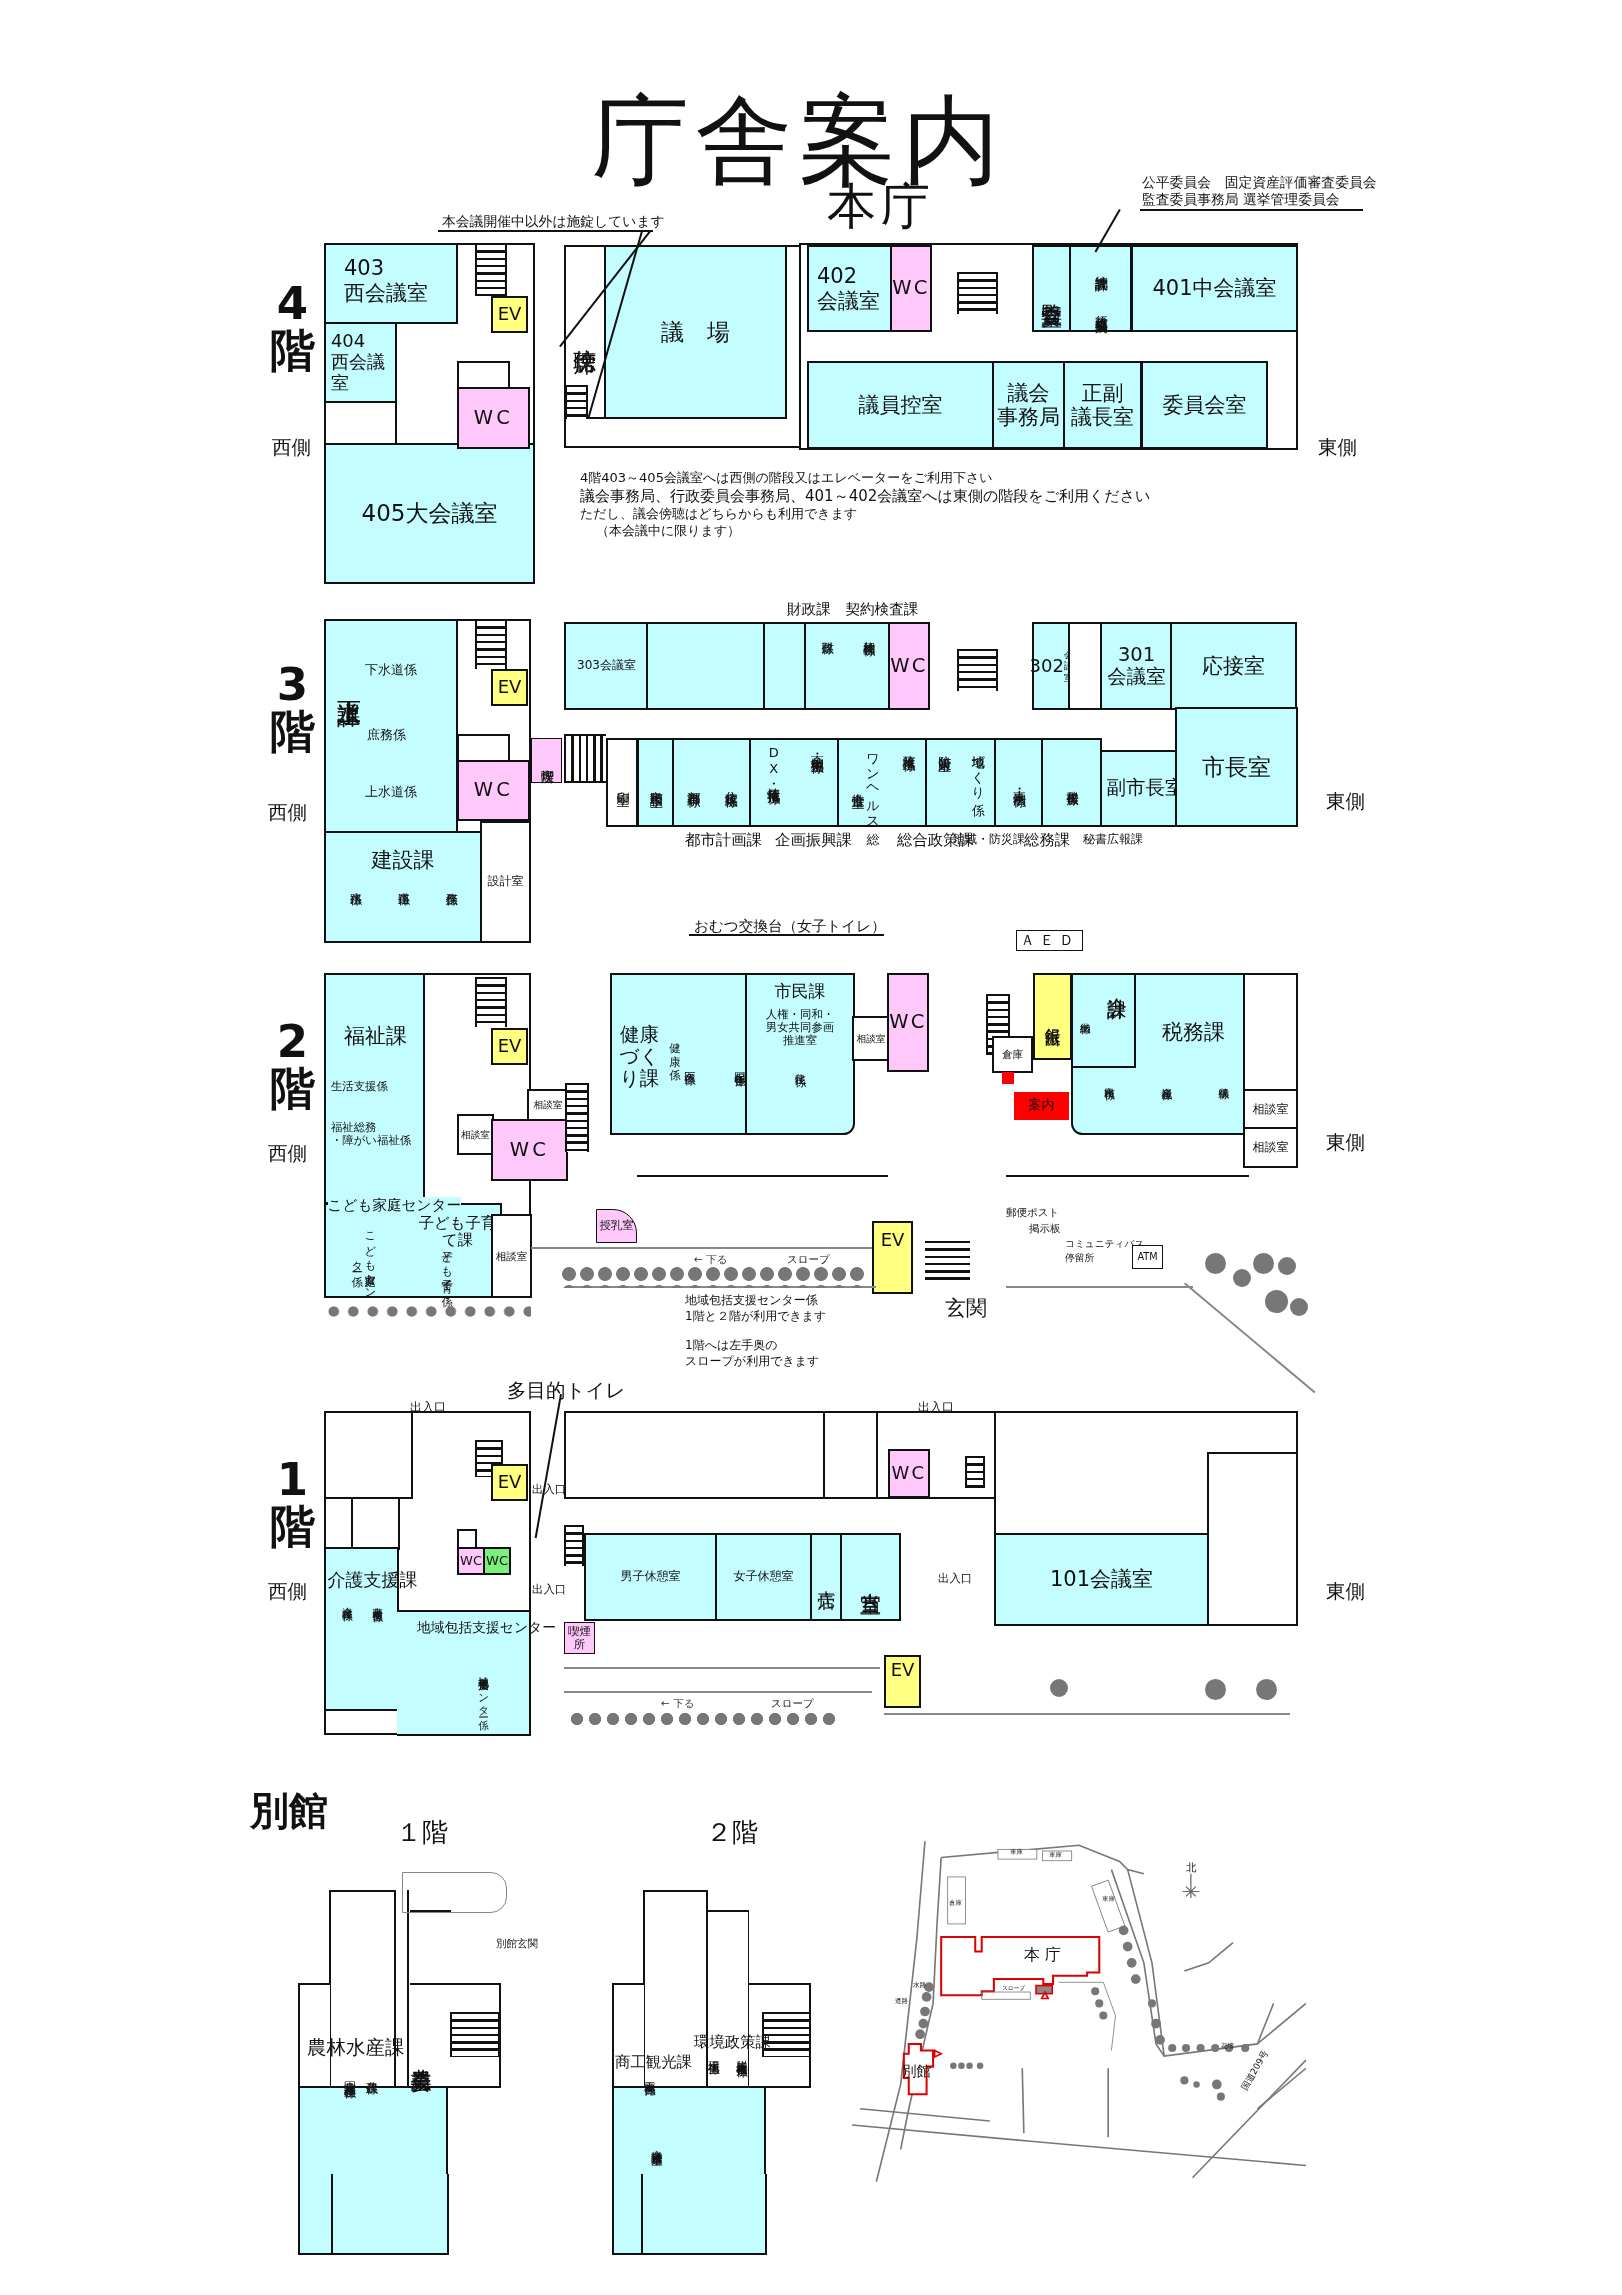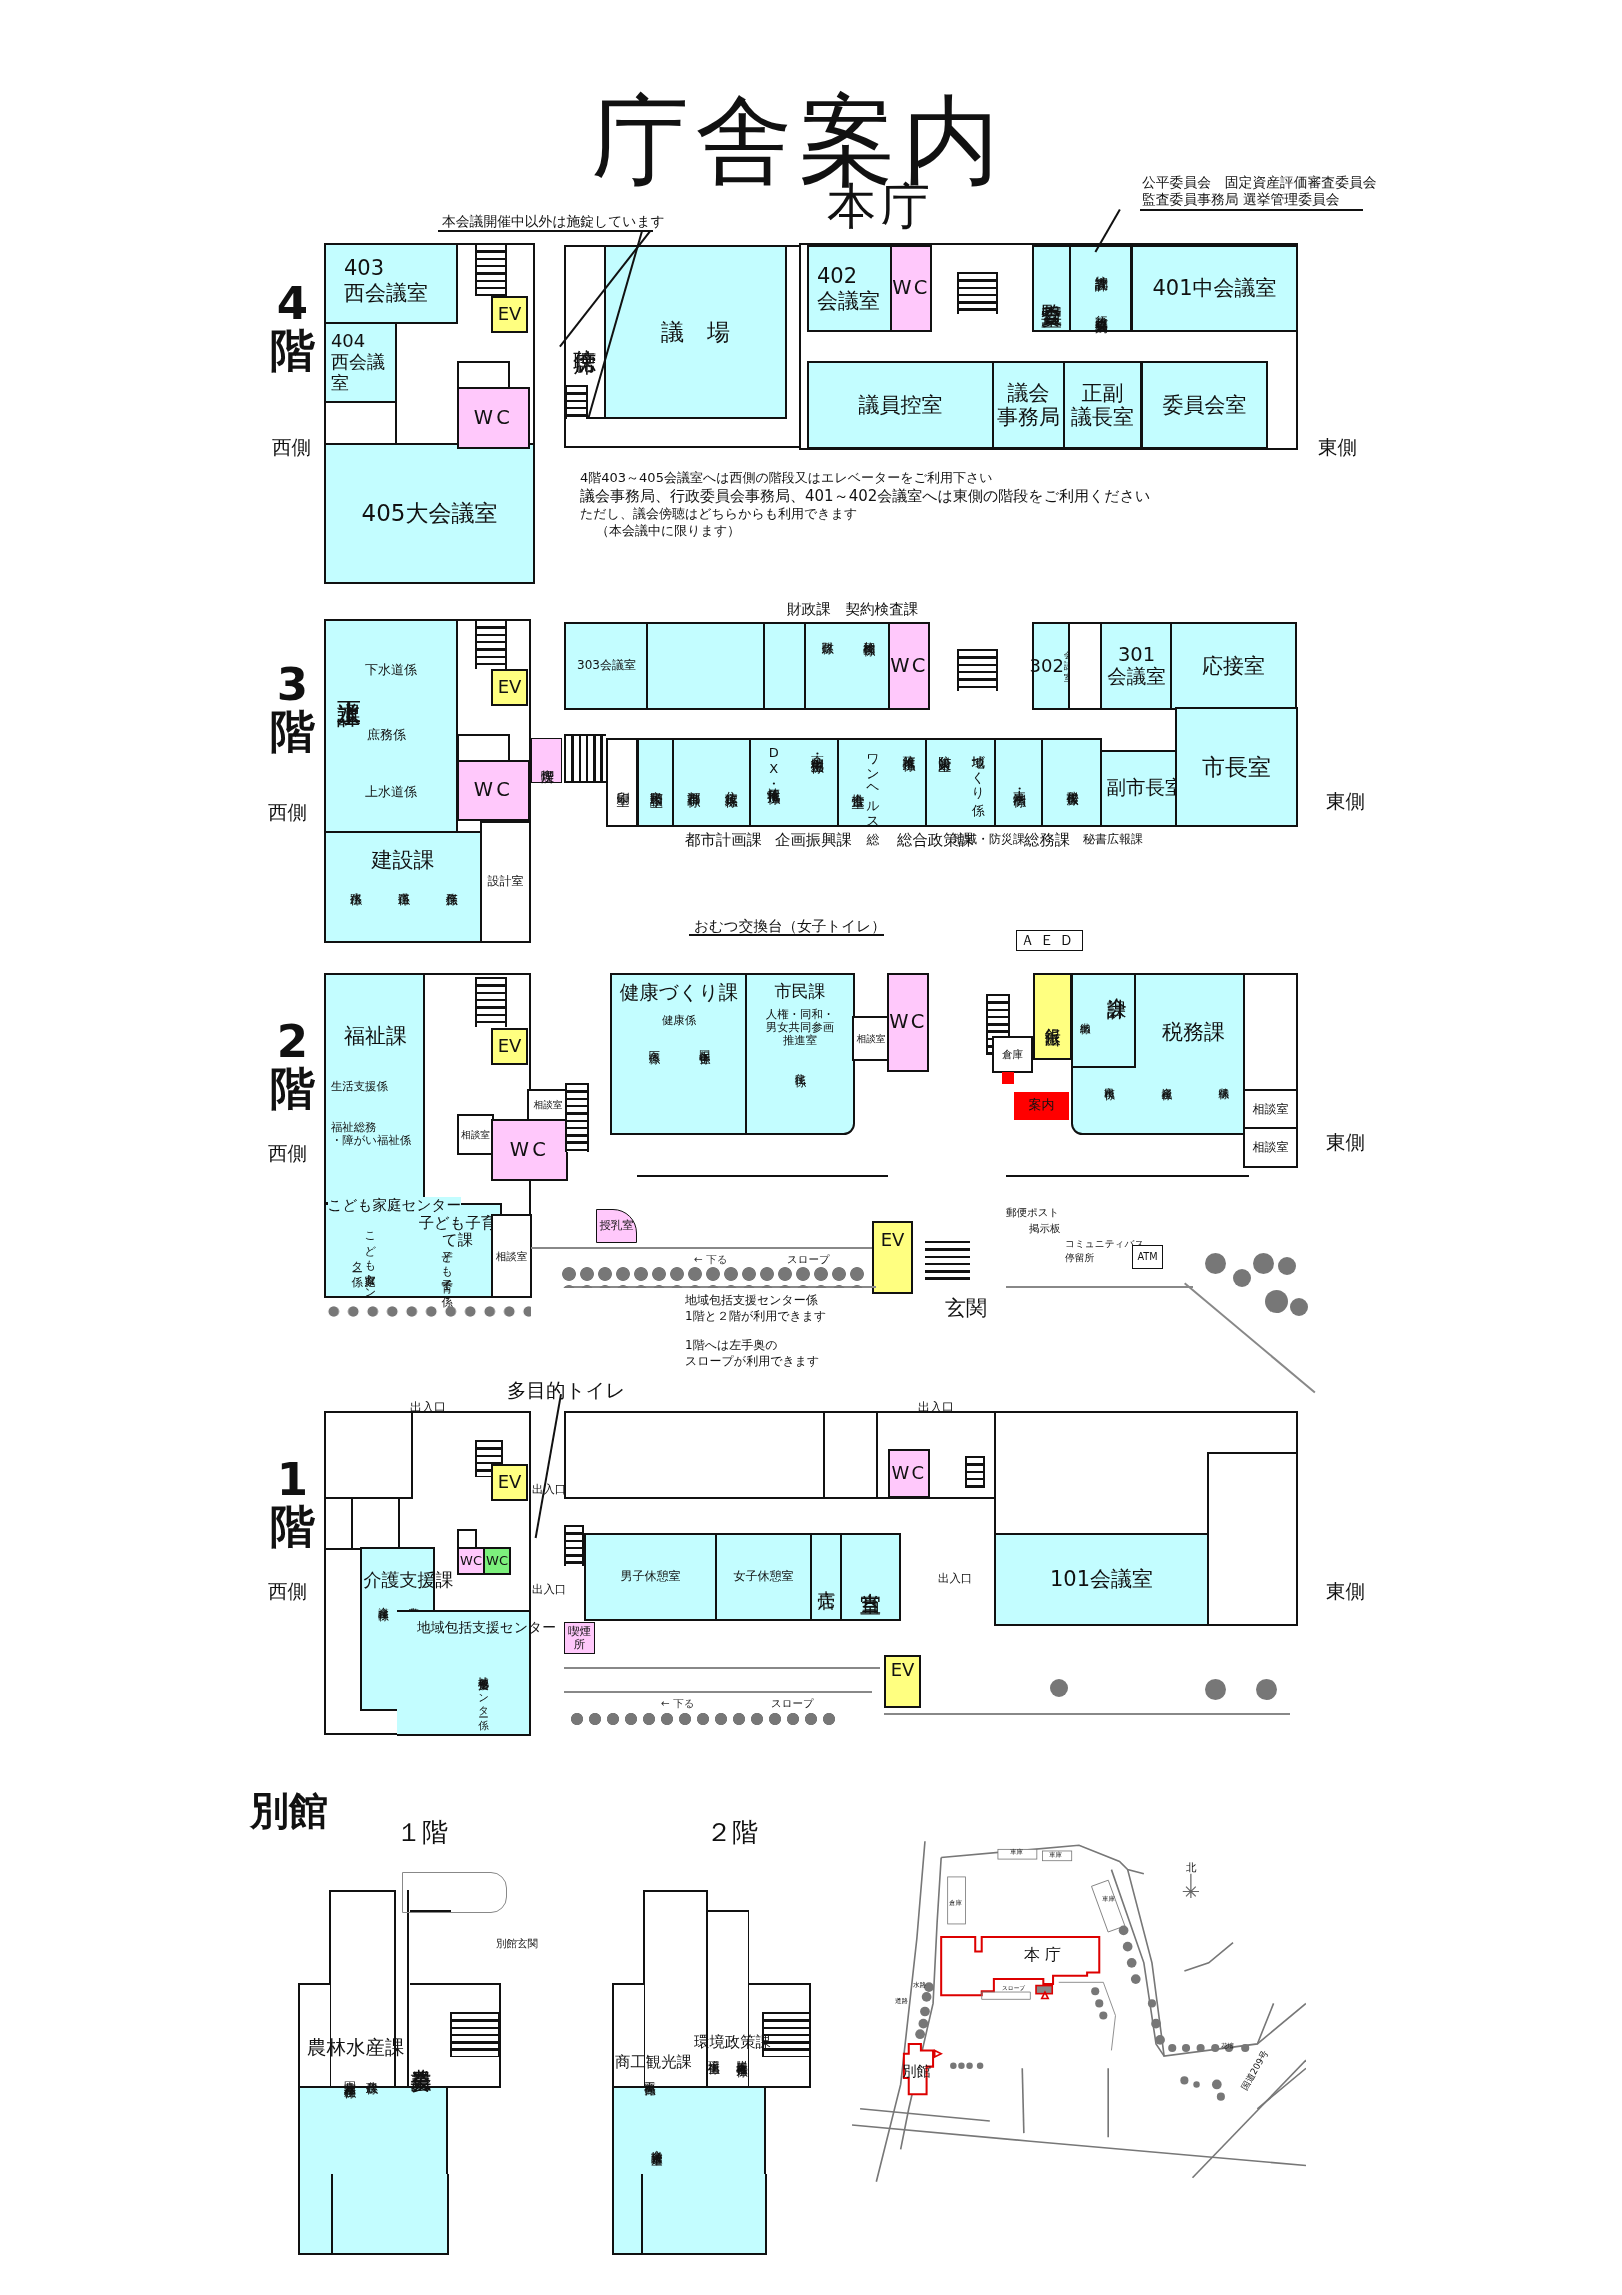--- a/index.html
+++ b/index.html
@@ -248,21 +248,21 @@
     <span>相談室</span>
   </div>
 <div class="room wc" style="left:491px;top:1119px;width:77px;height:62px;font-size:19.5px;letter-spacing:3.2px;">
     <span>WC</span>
   </div>
 <div class="stairs" style="left:565px;top:1083px;width:24px;height:69px;"></div>
 <div class="room wc" style="left:596px;top:1209px;width:41px;height:34px;font-size:11.4px;border-width:1.6px;border-radius:0 24px 0 0;">
     <span>授乳室</span>
   </div>
 
-<div class="room" style="left:610px;top:973px;width:138px;height:162px;flex-direction:column;justify-content:flex-start;padding-top:6.5px;">
+<div class="room" style="left:610px;top:973px;width:138px;height:162px;flex-direction:row;justify-content:flex-start;padding-top:6.5px;">
   <span style="font-size:19.5px;">健康づくり課</span>
   <span style="font-size:11.4px;margin-top:9.7px;">健康係</span>
   <div style="display:flex;gap:37px;margin-top:14.6px;font-size:11.4px;">
       <span class="vt">医療係</span>
       <span class="vt">国保年金係</span>
     </div>
   </div>
 <div class="room" style="left:745px;top:973px;width:110px;height:162px;flex-direction:column;justify-content:flex-start;padding-top:6.5px;border-radius:0 0 11.4px 0;">
   <span style="font-size:17px;">市民課</span>
   <span style="font-size:11.4px;margin-top:6.5px;white-space:pre-line;">人権・同和・
@@ -348,21 +348,21 @@
 <div class="t" style="left:410px;top:1399px;font-size:12px;">出入口</div>
 <div class="t" style="left:918px;top:1399px;font-size:12px;">出入口</div>
 <div class="t" style="left:532px;top:1482px;font-size:11.4px;">出入口</div>
 <div class="t" style="left:532px;top:1582px;font-size:11.4px;">出入口</div>
 <div class="t" style="left:938px;top:1571px;font-size:11.4px;">出入口</div>
 
 <div class="room white" style="left:324px;top:1411px;width:207px;height:324px;"></div>
 <div class="room white" style="left:324px;top:1411px;width:89px;height:88px;"></div>
 <div class="room white" style="left:324px;top:1497px;width:29px;height:53px;"></div>
 <div class="room white" style="left:351px;top:1497px;width:49px;height:53px;"></div>
-<div class="room" style="left:324px;top:1547px;width:75px;height:164px;flex-direction:column;justify-content:flex-start;padding-top:17px;margin-left:36px;">
+<div class="room" style="left:324px;top:1547px;width:75px;height:164px;flex-direction:column;justify-content:flex-start;padding-top:17px;">
   <span style="font-size:18px;white-space:nowrap;position:absolute;left:1.6px;top:21px;">介護支援課</span>
   <div style="display:flex;gap:18px;position:absolute;left:16px;top:50px;font-size:10.5px;">
       <span class="vt">介護保険係</span>
       <span class="vt">高齢者支援係</span>
     </div>
   </div>
 <div class="room" style="left:397px;top:1610px;width:134px;height:126px;border-left:none;">
   <span style="font-size:13.8px;position:absolute;left:20px;top:8px;white-space:nowrap;">地域包括支援センター</span>
   <span class="vt" style="font-size:10.5px;position:absolute;left:81px;top:34px;height:88px;">地域包括支援センター係</span>
   </div>

